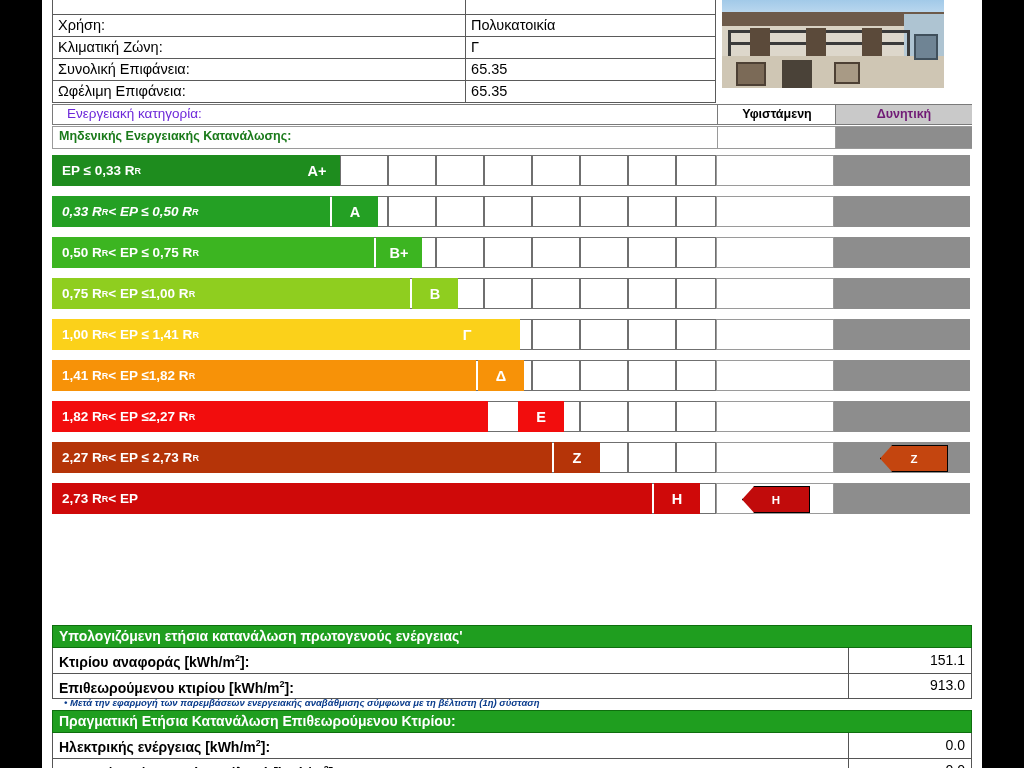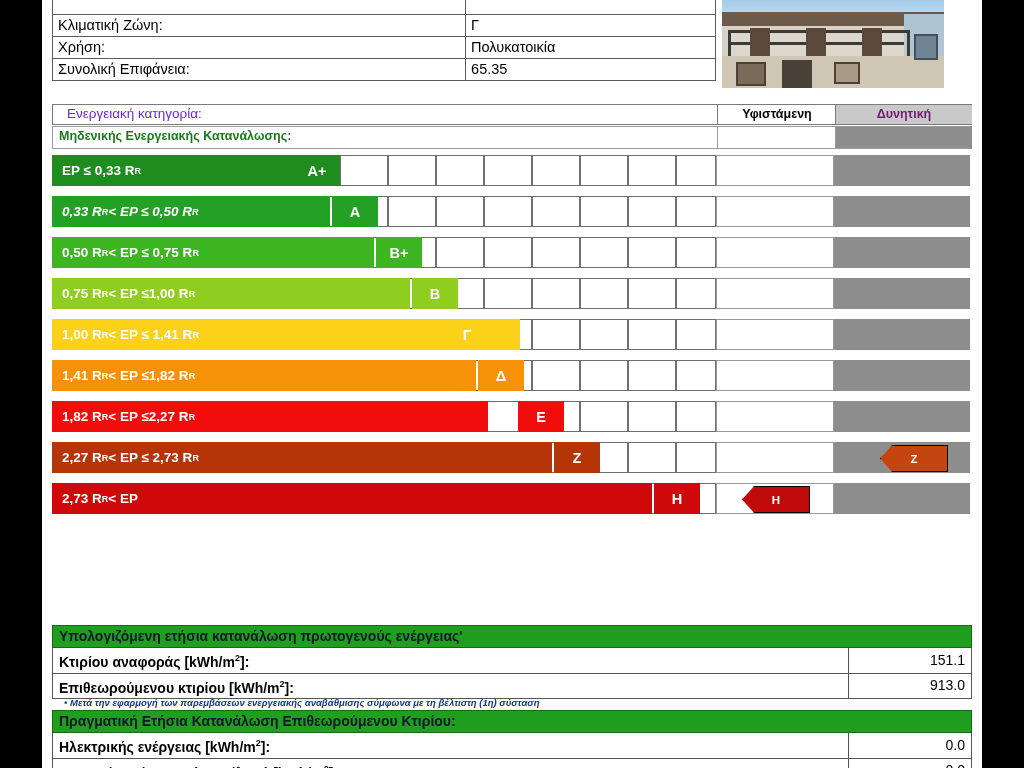--- a/index.html
+++ b/index.html
@@ -105,47 +105,51 @@
   }
   .footnote{
     position:absolute;left:12px;top:593px;font-size:9.5px;font-style:italic;
     font-weight:bold;color:#0a3c8c;
   }
 
   
   .tbl{position:absolute;left:10px;width:920px;border-collapse:collapse;font-size:14px;}
   .tbl td{border:1px solid #555;height:21px;line-height:21px;padding:0 6px;}
   .tbl td.head{
-    background:#1f9e1f;color:#0f172a;font-weight:bold;border:1px solid #0e6e0e;
+    background:#1f9e1f;color:#ffffff;font-weight:bold;border:1px solid #0e6e0e;
   }
   .tbl td.k{font-weight:bold;color:#000;}
   .tbl td.v{text-align:right;width:110px;font-weight:normal;}
   sup{font-size:9px;vertical-align:super;}
 </style>
 </head>
 <body>
 
 <div id="page">
 
   <table class="info-table">
     <tbody id="info-body">
         <tr>
           <td class="lbl"></td>
           <td class="val"></td>
         </tr>
         <tr>
+          <td class="lbl">Χρήση:</td>
+          <td class="val">Πολυκατοικία</td>
+        </tr>
+        <tr>
           <td class="lbl">Κλιματική Ζώνη:</td>
           <td class="val">Γ</td>
         </tr>
         <tr>
-          <td class="lbl">Χρήση:</td>
-          <td class="val">Πολυκατοικία</td>
-        </tr>
-        <tr>
           <td class="lbl">Συνολική Επιφάνεια:</td>
+          <td class="val">65.35</td>
+        </tr>
+        <tr>
+          <td class="lbl">Ωφέλιμη Επιφάνεια:</td>
           <td class="val">65.35</td>
         </tr>
       </tbody>
   </table>
 
   <div class="photo">
     <div class="sky"></div>
     <div class="roof"></div>
     <div class="bldg"></div>
     <div class="side"></div>

